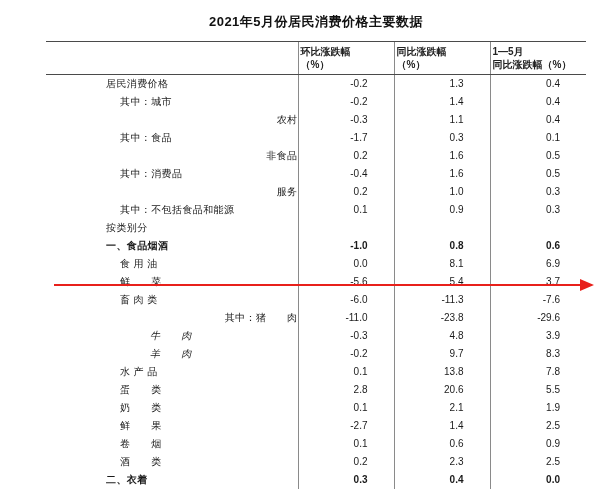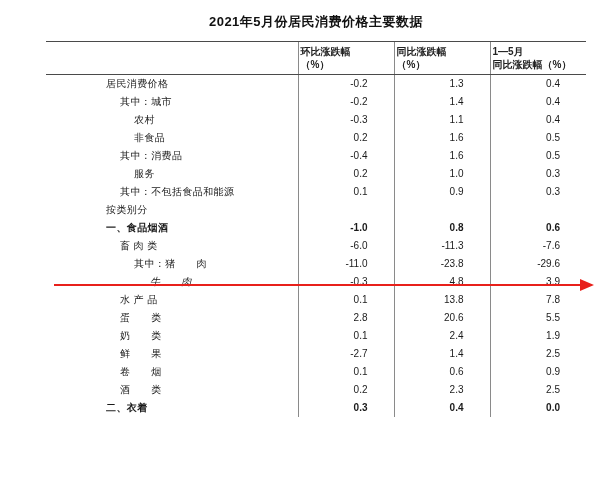--- a/index.html
+++ b/index.html
@@ -71,21 +71,21 @@
     padding-right: 26px;
     border-left: 1px solid #8a8a8a;
     height: 16px;
     line-height: 16px;
     font-size: 10px;
     font-variant-numeric: tabular-nums;
   }
   tr.bold td { font-weight: bold; }
   tr.ind0 td.label { padding-left: 60px; }
   tr.ind1 td.label { padding-left: 74px; }
-  tr.ind2 td.label { padding-left: 88px; }
+  tr.ind2 td.label { padding-left: 88px; text-align: right; }
   tr.ind3 td.label { padding-left: 104px; font-style: italic; }
   .arrow-wrap {
     position: absolute;
     left: 54px;
     top: 279px;
     width: 546px;
     height: 12px;
     pointer-events: none;
   }
   .arrow-line {
@@ -153,20 +153,26 @@
           <td class="val">-0.2</td>
           <td class="val">1.4</td>
           <td class="val">0.4</td>
         </tr>
         <tr class="ind2">
           <td class="label">农村</td>
           <td class="val">-0.3</td>
           <td class="val">1.1</td>
           <td class="val">0.4</td>
         </tr>
+        <tr class="ind1">
+          <td class="label">其中：食品</td>
+          <td class="val">-1.7</td>
+          <td class="val">0.3</td>
+          <td class="val">0.1</td>
+        </tr>
         <tr class="ind2">
           <td class="label">非食品</td>
           <td class="val">0.2</td>
           <td class="val">1.6</td>
           <td class="val">0.5</td>
         </tr>
         <tr class="ind1">
           <td class="label">其中：消费品</td>
           <td class="val">-0.4</td>
           <td class="val">1.6</td>
@@ -190,53 +196,71 @@
           <td class="val"></td>
           <td class="val"></td>
         </tr>
         <tr class="ind0 bold">
           <td class="label">一、食品烟酒</td>
           <td class="val">-1.0</td>
           <td class="val">0.8</td>
           <td class="val">0.6</td>
         </tr>
         <tr class="ind1">
+          <td class="label">食 用 油</td>
+          <td class="val">0.0</td>
+          <td class="val">8.1</td>
+          <td class="val">6.9</td>
+        </tr>
+        <tr class="ind1">
+          <td class="label">鲜　　菜</td>
+          <td class="val">-5.6</td>
+          <td class="val">5.4</td>
+          <td class="val">3.7</td>
+        </tr>
+        <tr class="ind1">
           <td class="label">畜 肉 类</td>
           <td class="val">-6.0</td>
           <td class="val">-11.3</td>
           <td class="val">-7.6</td>
         </tr>
         <tr class="ind2">
           <td class="label">其中：猪　　肉</td>
           <td class="val">-11.0</td>
           <td class="val">-23.8</td>
           <td class="val">-29.6</td>
         </tr>
         <tr class="ind3">
           <td class="label">牛　　肉</td>
           <td class="val">-0.3</td>
           <td class="val">4.8</td>
           <td class="val">3.9</td>
         </tr>
+        <tr class="ind3">
+          <td class="label">羊　　肉</td>
+          <td class="val">-0.2</td>
+          <td class="val">9.7</td>
+          <td class="val">8.3</td>
+        </tr>
         <tr class="ind1">
           <td class="label">水 产 品</td>
           <td class="val">0.1</td>
           <td class="val">13.8</td>
           <td class="val">7.8</td>
         </tr>
         <tr class="ind1">
           <td class="label">蛋　　类</td>
           <td class="val">2.8</td>
           <td class="val">20.6</td>
           <td class="val">5.5</td>
         </tr>
         <tr class="ind1">
           <td class="label">奶　　类</td>
           <td class="val">0.1</td>
-          <td class="val">2.4</td>
+          <td class="val">2.1</td>
           <td class="val">1.9</td>
         </tr>
         <tr class="ind1">
           <td class="label">鲜　　果</td>
           <td class="val">-2.7</td>
           <td class="val">1.4</td>
           <td class="val">2.5</td>
         </tr>
         <tr class="ind1">
           <td class="label">卷　　烟</td>

